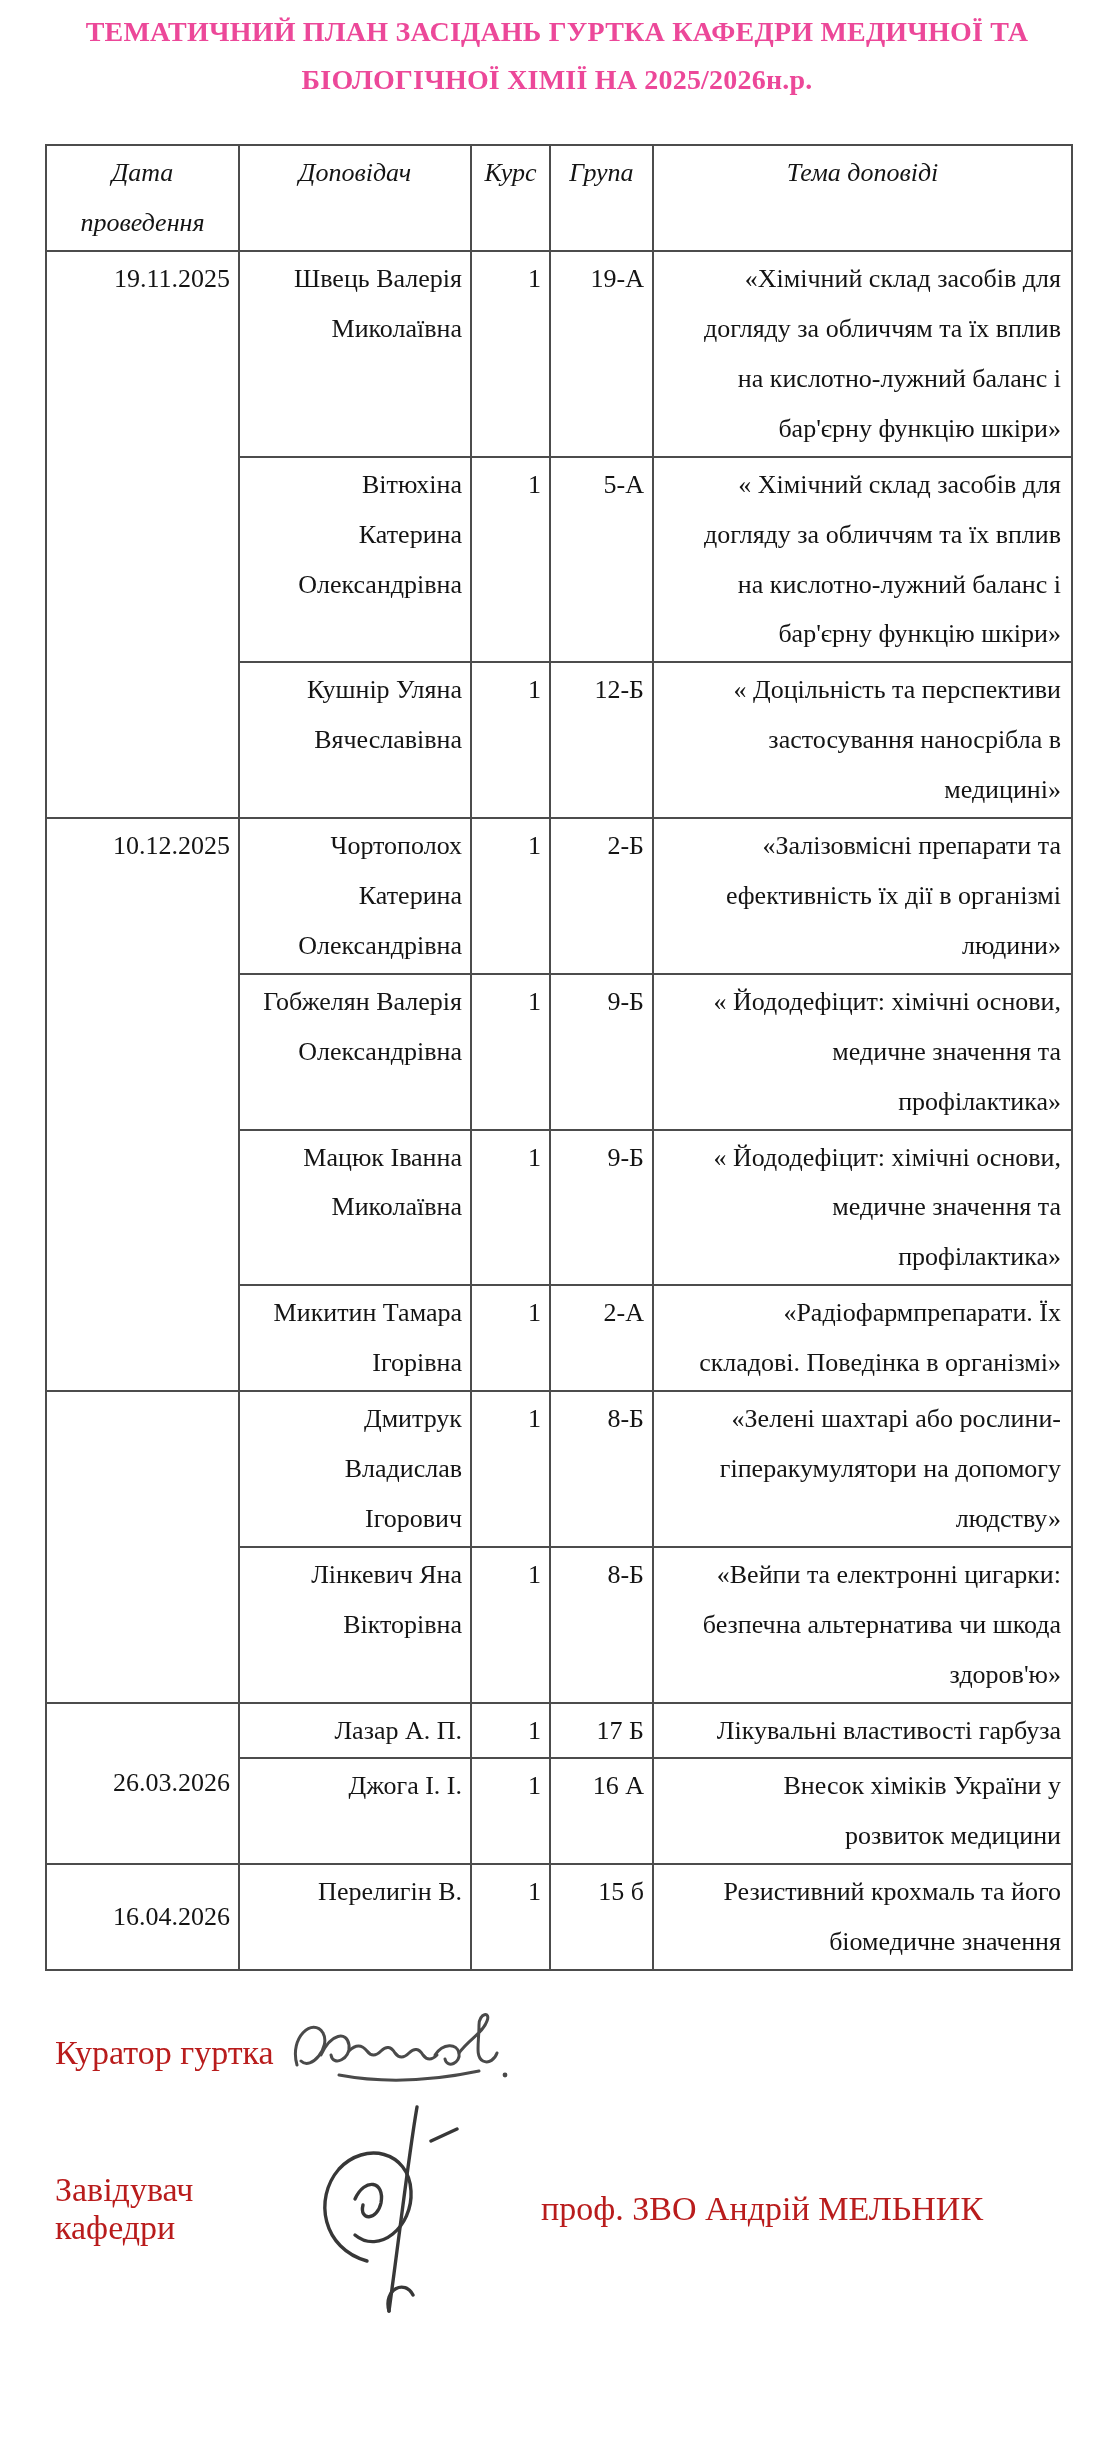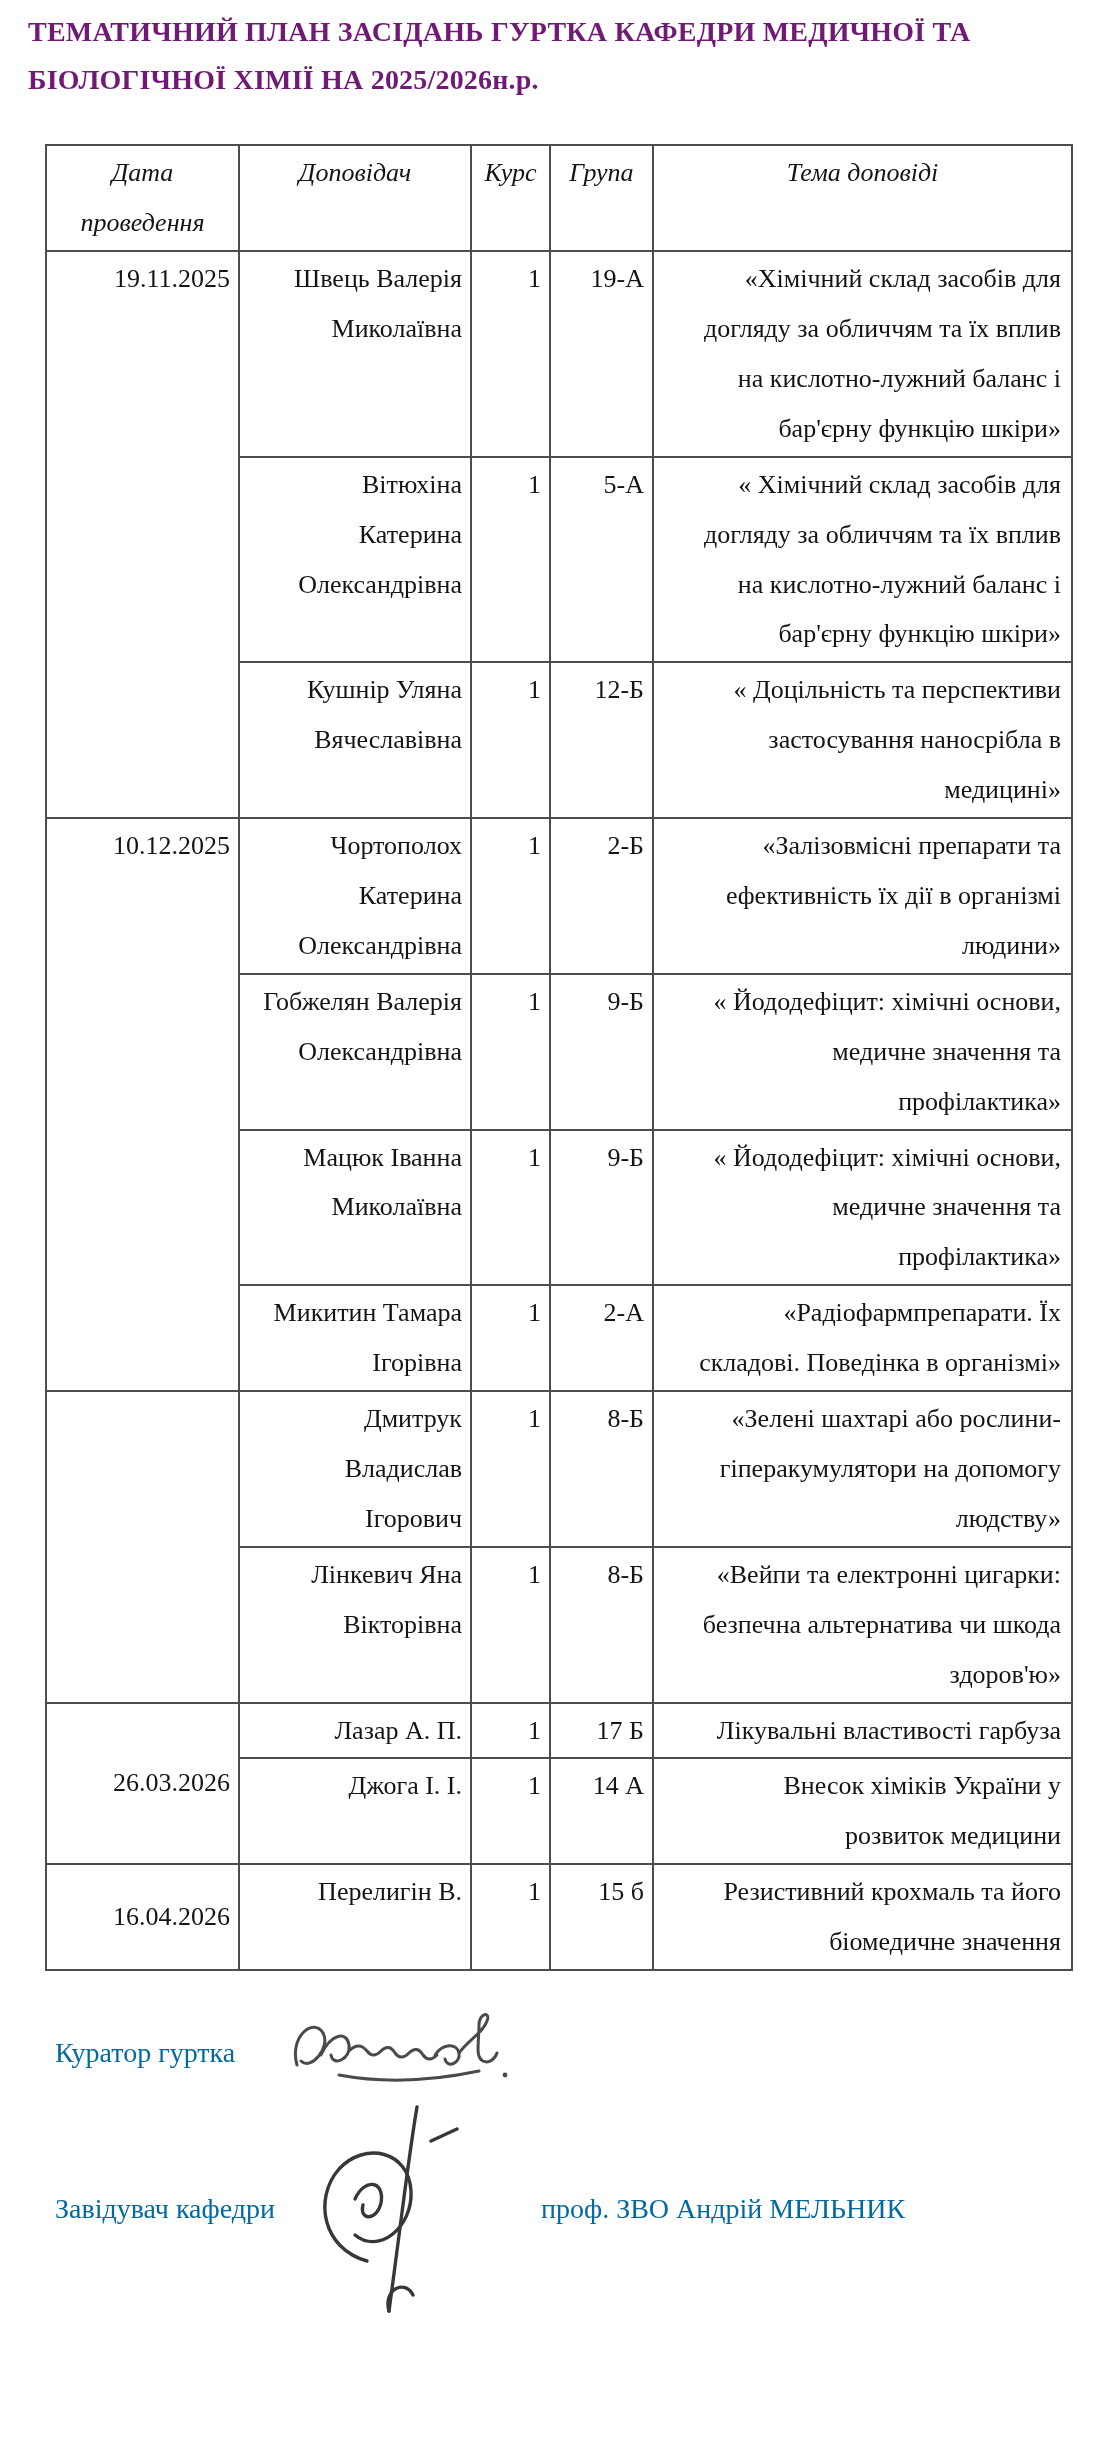--- a/index.html
+++ b/index.html
@@ -3,41 +3,41 @@
 <meta charset="utf-8">
 <style>
   html,body{margin:0;padding:0;}
   body{
     width:1114px;height:2456px;overflow:hidden;background:#ffffff;
     font-family:"Liberation Serif","DejaVu Serif",serif;color:#141414;
     position:relative;
   }
   .page{width:1114px;height:2456px;}
   .title{
-    font-weight:bold;text-align:left;font-size:28px;line-height:1.72;
-    margin:8px 28px 0 28px;color:#701a75;letter-spacing:0.2px;
+    font-weight:bold;text-align:center;font-size:28px;line-height:1.72;
+    margin:8px 28px 0 28px;color:#ec4899;letter-spacing:0.2px;
   }
   table.schedule{
     border-collapse:collapse;table-layout:fixed;
     margin:40px 0 0 45px;width:1026px;
   }
   .schedule th,.schedule td{
     border:2px solid #4c4c4c;
     font-size:26px;line-height:1.92;font-weight:normal;
     vertical-align:top;text-align:right;
     padding:2px 8px 2px 14px;
     word-wrap:break-word;overflow-wrap:break-word;
   }
   .schedule th{text-align:center;padding:2px 4px;font-style:italic;}
   td.date-cell{padding-left:17px;}
   td.date-middle{vertical-align:middle;}
   td.course-cell{padding-left:12px;}
   td.group-cell{padding-left:12px;}
   td.topic-cell{padding-left:28px;padding-right:10px;}
-  .footer{margin-left:55px;margin-top:38px;font-size:28px;color:#0369a1;}
+  .footer{margin-left:55px;margin-top:38px;font-size:34px;color:#b91c1c;}
   .sig-row{display:flex;align-items:center;}
   .sig-row.head-row{margin-top:6px;}
   .sig-label{width:228px;flex:none;}
   .sig-mark{flex:none;}
   .sig-mark svg{display:block;}
   .sig-name{flex:none;white-space:nowrap;}
   .curator-mark{width:258px;}
   .head-mark{width:258px;padding-left:22px;box-sizing:border-box;}
 </style>
 </head>
@@ -128,21 +128,21 @@
       <tr>
         <td class="date-cell date-middle" rowspan="2">26.03.2026</td>
         <td class="speaker-cell">Лазар А. П.</td>
         <td class="course-cell">1</td>
         <td class="group-cell">17 Б</td>
         <td class="topic-cell">Лікувальні властивості гарбуза</td>
       </tr>
       <tr>
         <td class="speaker-cell">Джога І. І.</td>
         <td class="course-cell">1</td>
-        <td class="group-cell">14 А</td>
+        <td class="group-cell">16 А</td>
         <td class="topic-cell">Внесок хіміків України у розвиток медицини</td>
       </tr>
       <tr>
         <td class="date-cell date-middle">16.04.2026</td>
         <td class="speaker-cell">Перелигін В.</td>
         <td class="course-cell">1</td>
         <td class="group-cell">15 б</td>
         <td class="topic-cell">Резистивний крохмаль та його біомедичне значення</td>
       </tr>
     </tbody>

